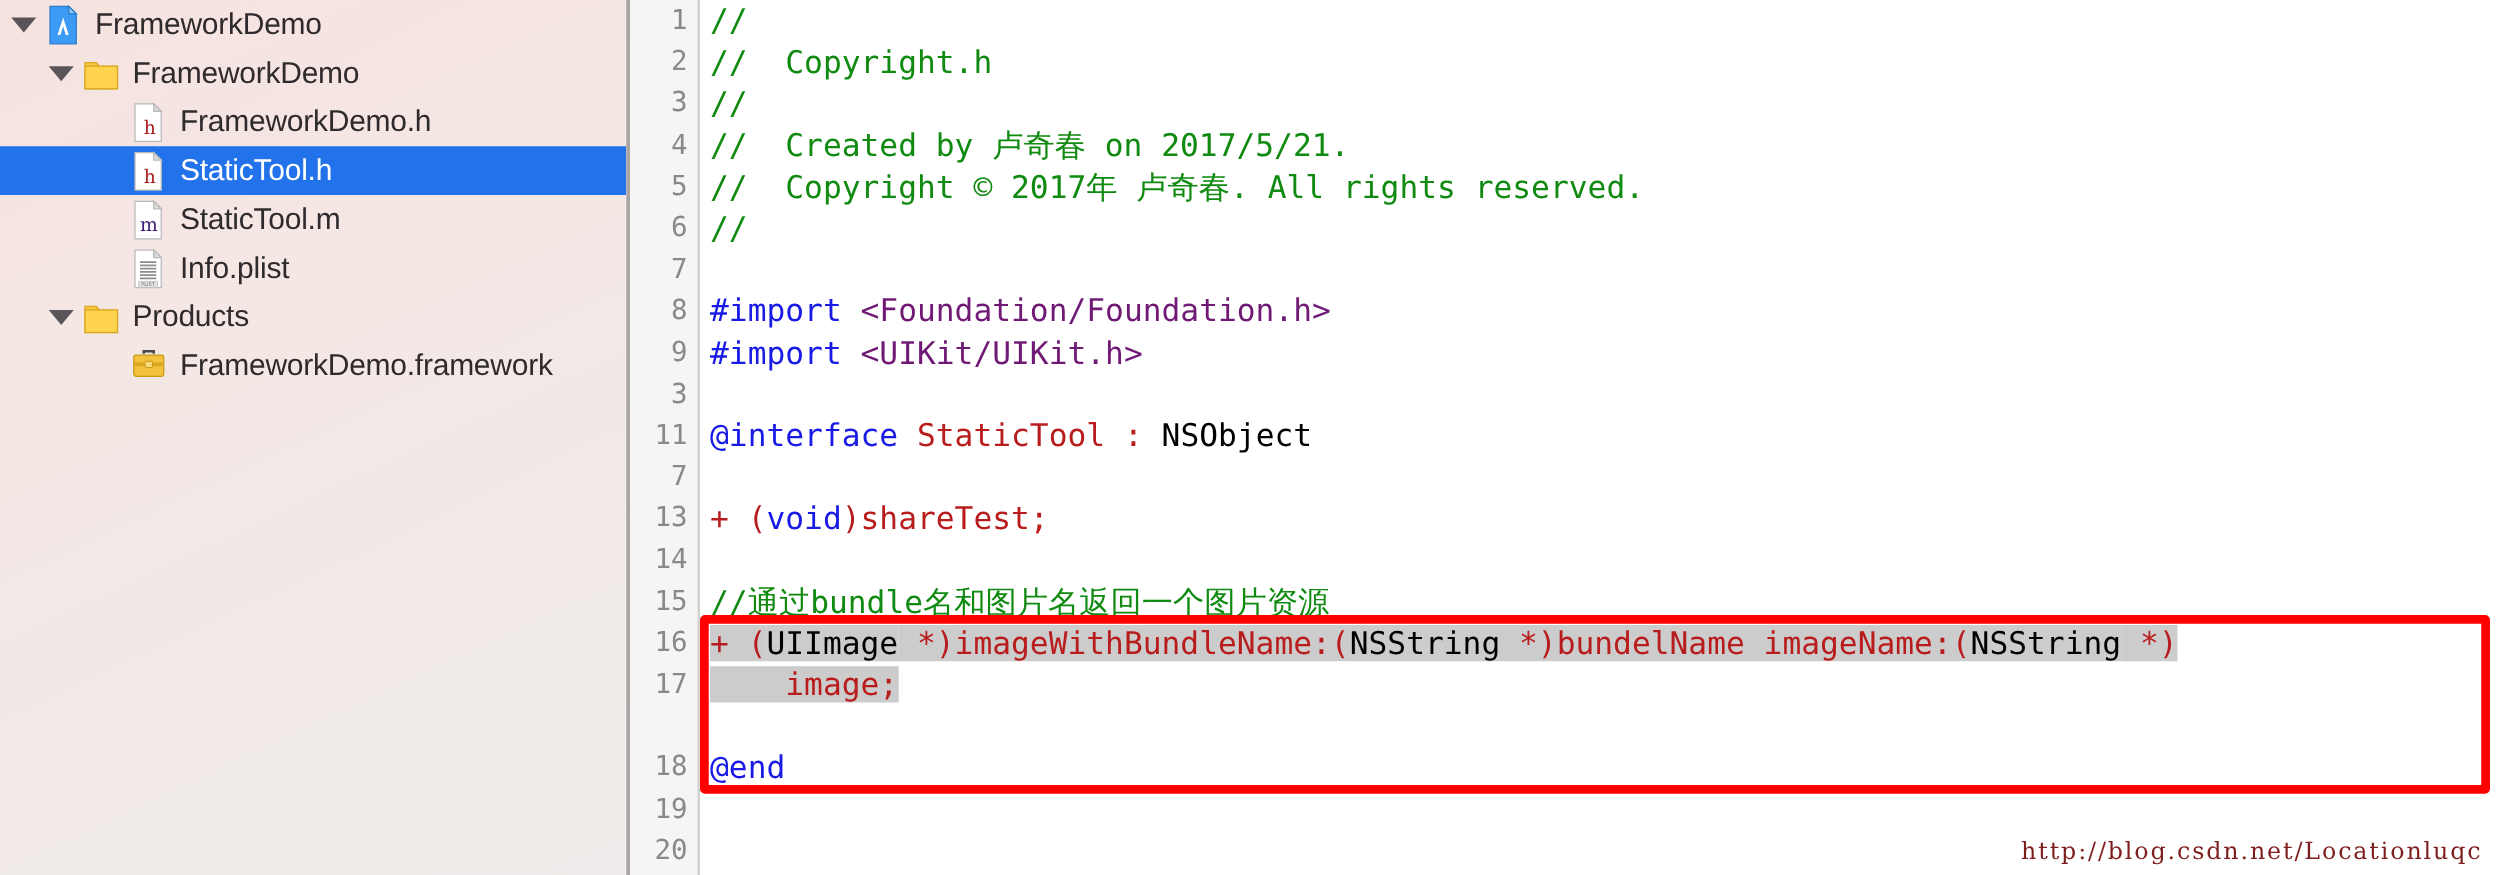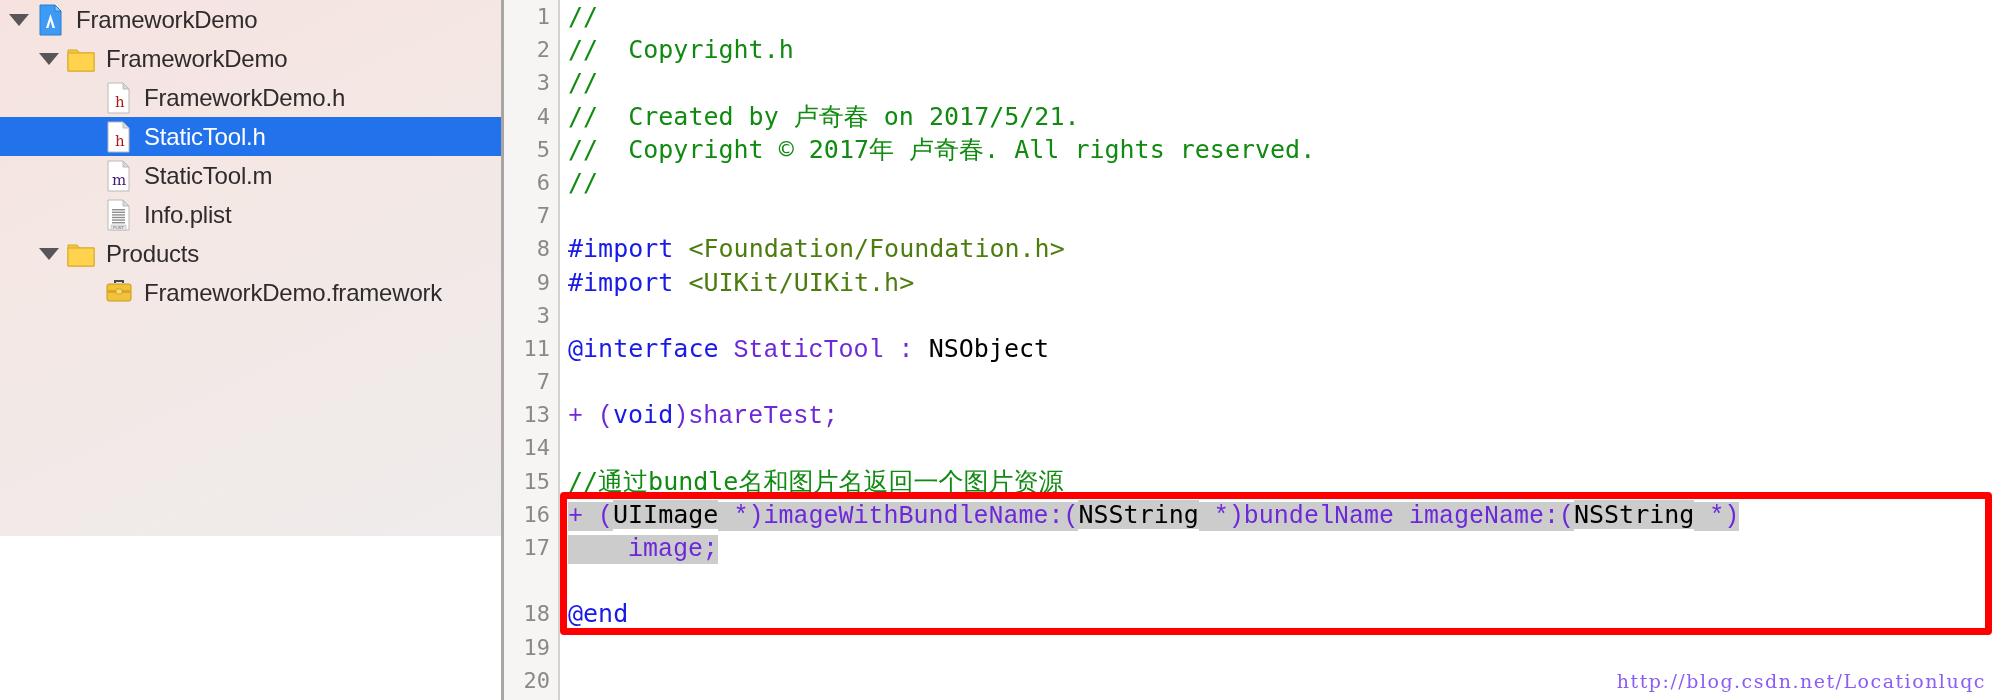--- a/index.html
+++ b/index.html
@@ -19,21 +19,21 @@
     height: 700px;
     display: flex;
     align-items: stretch;
   }
 
   
   #navigator {
     position: relative;
     width: 501px;
     flex: 0 0 501px;
-    height: 536px;
+    height: 700px;
     background: linear-gradient(155deg, #f6e3e0 0%, #f4e7e4 35%, #f1eae8 70%, #efeceb 100%);
     overflow: hidden;
     box-sizing: border-box;
   }
   .nav-row {
     position: relative;
     height: 39px;
     display: flex;
     align-items: center;
     white-space: nowrap;
@@ -117,24 +117,24 @@
     line-height: 33.2px;
     font-family: "DejaVu Sans Mono", monospace;
     font-size: 25px;
     white-space: pre;
     padding-left: 8px;
     box-sizing: border-box;
     color: #000000;
   }
   .tok-comment { color: #108a10; }
   .tok-pre     { color: #1a1ae6; }
-  .tok-str     { color: #4d7c0f; margin-top: 24px; }
+  .tok-str     { color: #701a75; margin-top: 24px; }
   .tok-kw      { color: #1a1ae6; }
   .tok-type    { color: #000000; }
-  .tok-plain   { color: #6d28d9; font-family: Liberation Mono, monospace; }
+  .tok-plain   { color: #b91c1c; }
   .sel { background: #cccccc; }
 
   
   #red-box {
     position: absolute;
     left: 0px;
     top: 0px;
     width: 10px;
     height: 10px;
     border: 7px solid #ff0000;
@@ -142,21 +142,21 @@
     box-sizing: border-box;
     pointer-events: none;
   }
   
   #watermark {
     position: absolute;
     right: 12px;
     bottom: 8px;
     font-family: "DejaVu Serif", serif;
     font-size: 19px;
-    color: #8b5cf6;
+    color: #7f1d1d;
     letter-spacing: 1.5px;
     white-space: nowrap;
   }
 </style>
 </head>
 <body>
 
 <div id="app">
 
   <div id="navigator">

